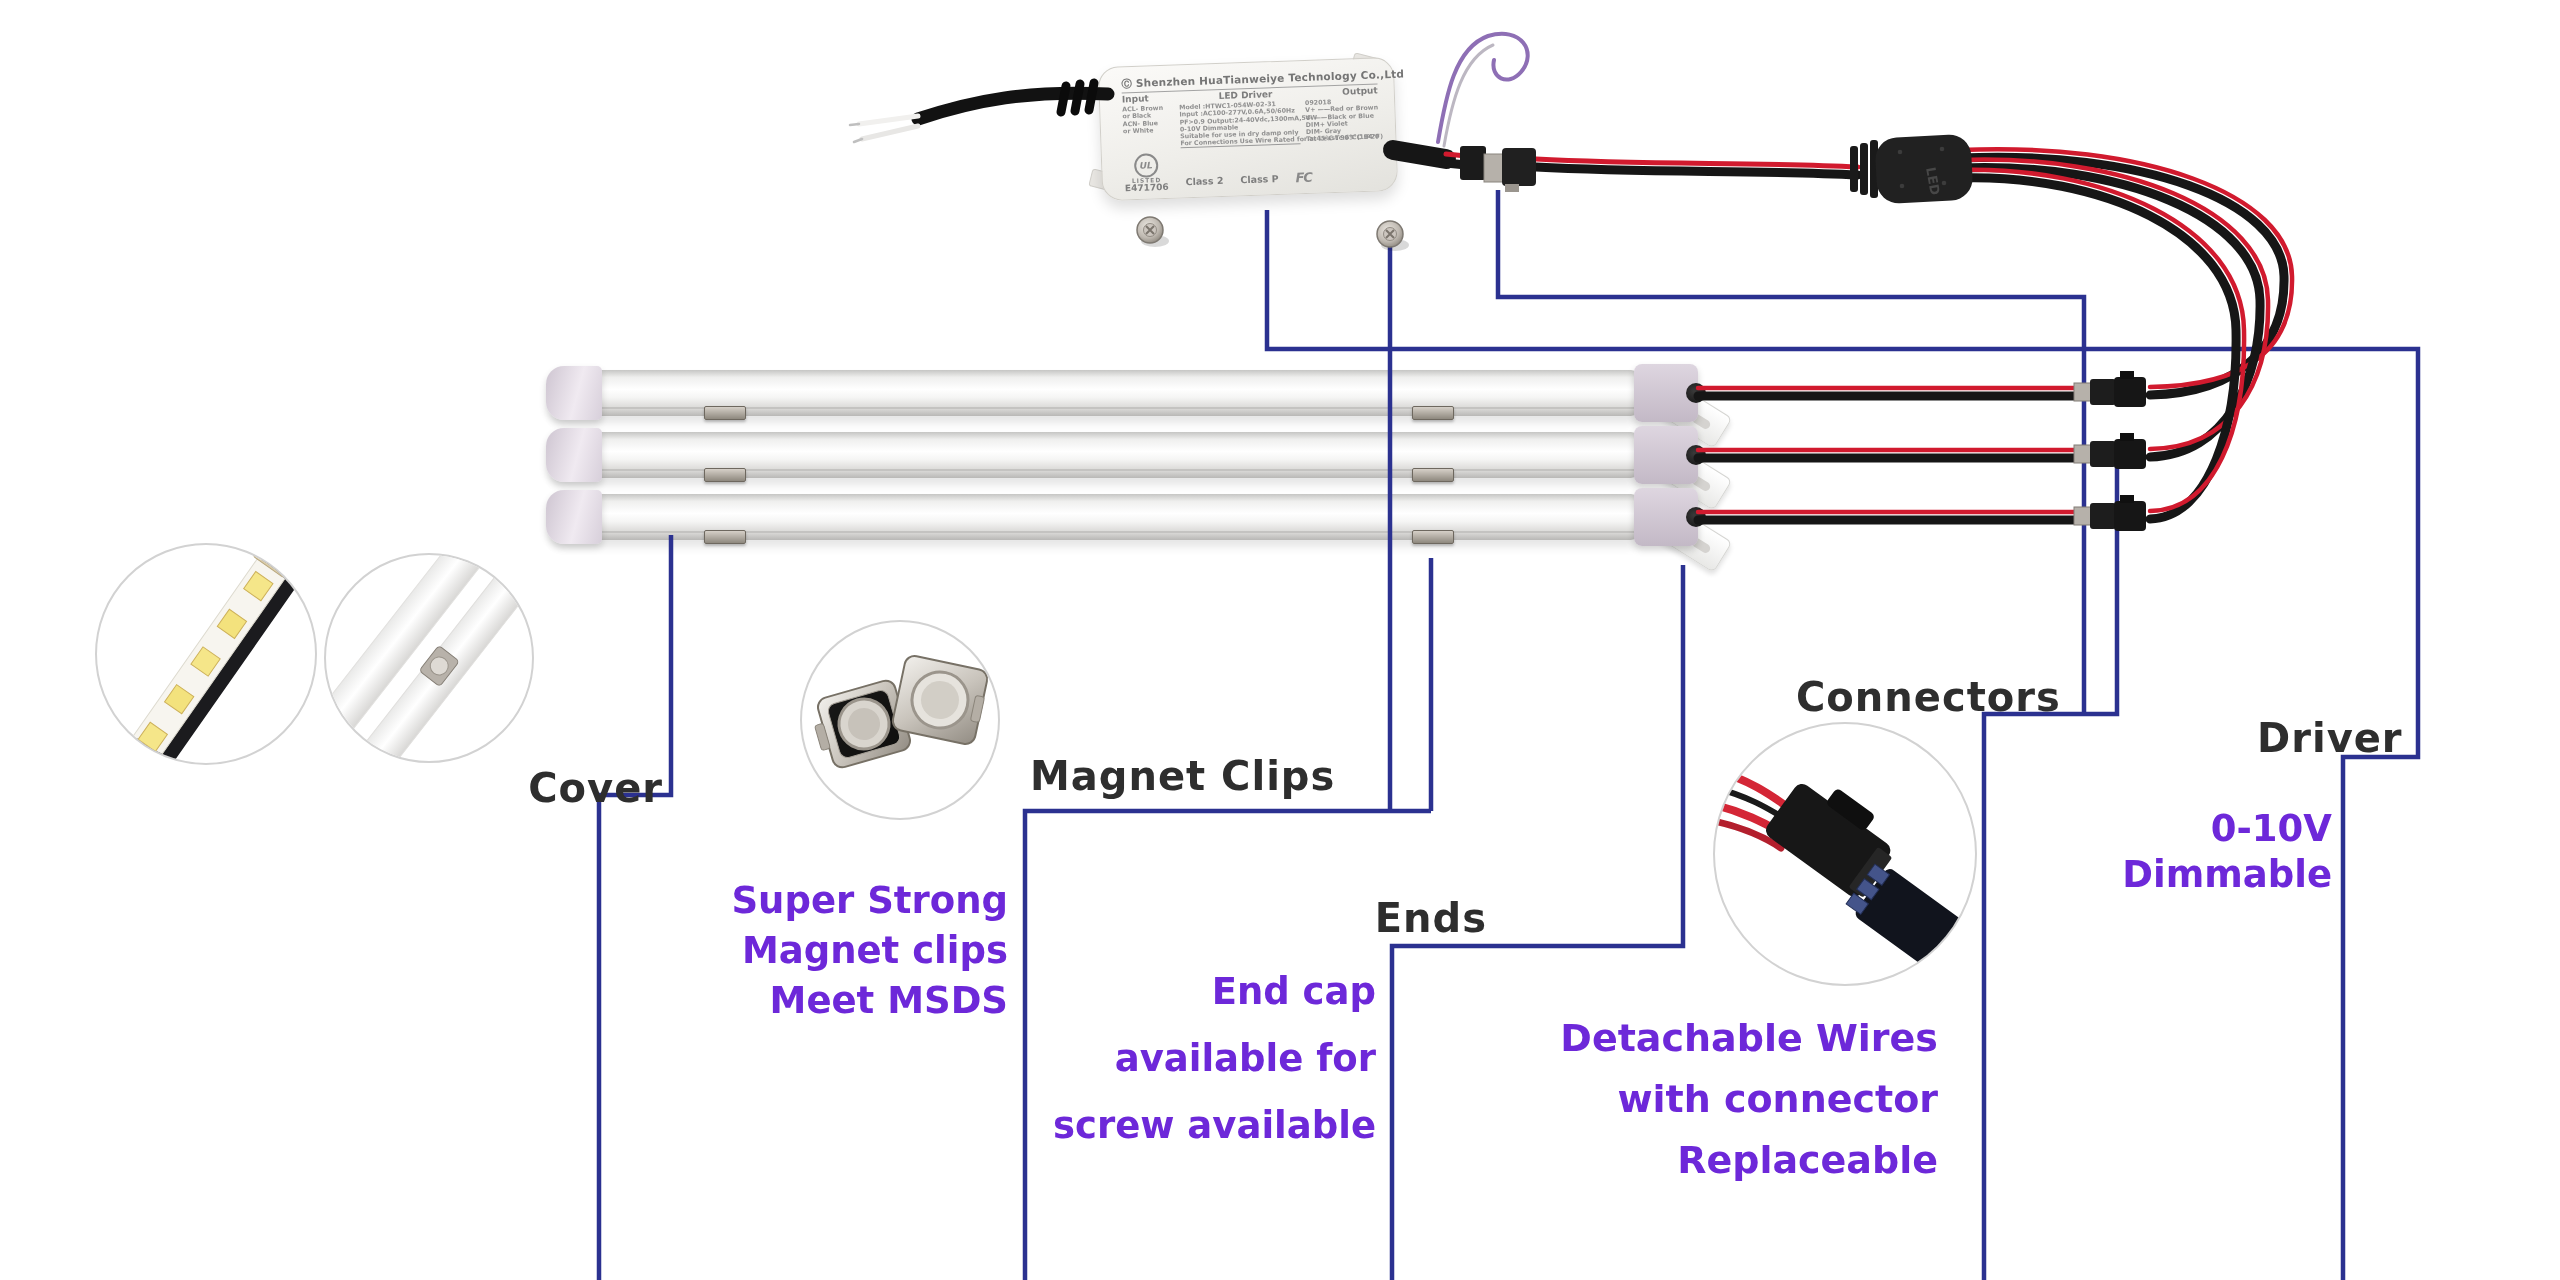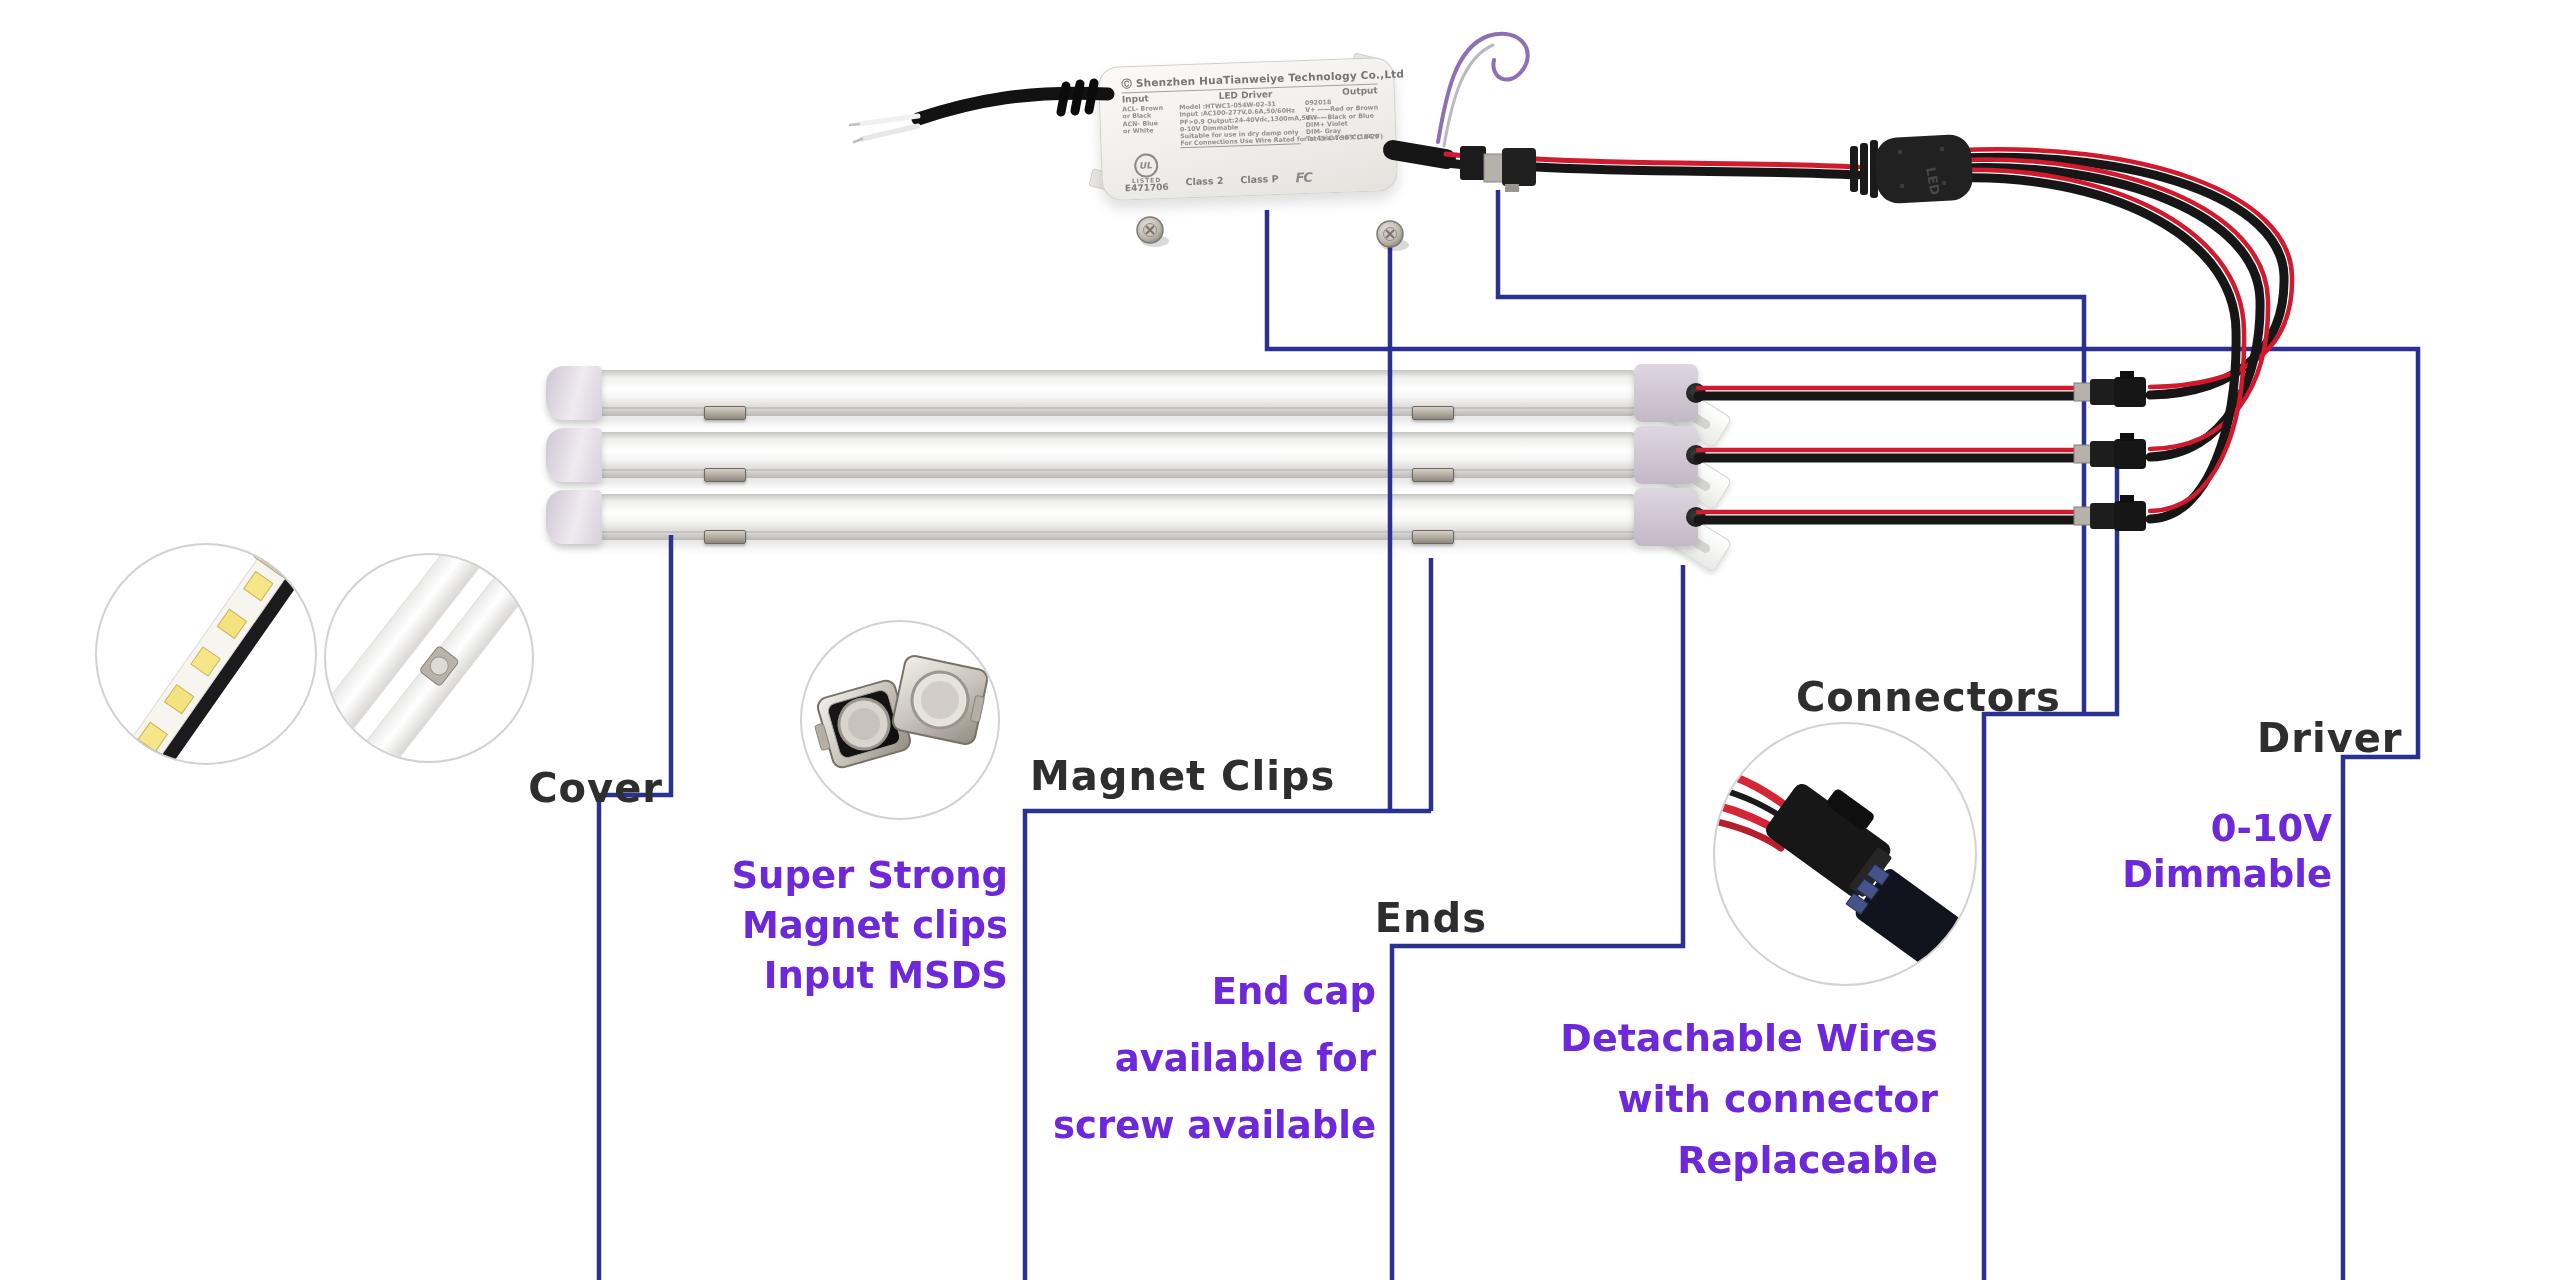--- a/index.html
+++ b/index.html
@@ -343,24 +343,24 @@
       <path d="M-4,-4 L4,4 M4,-4 L-4,4" stroke="#7b756d" stroke-width="2"></path>
     </g>
   </svg>
 
   <div class="ttl" style="right:1897px;top:765px;text-align:left;">Cover</div>
   <div class="ttl" style="left:1030px;top:753px;">Magnet Clips</div>
   <div class="ttl" style="right:1073px;top:895px;text-align:right;">Ends</div>
   <div class="ttl" style="left:1796px;top:674px;">Connectors</div>
   <div class="ttl" style="left:2257px;top:715px;">Driver</div>
 
-  <div class="desc" style="right:1552px;top:851px;font-size:37px;line-height:50px;">
+  <div class="desc" style="right:1552px;top:876px;font-size:37px;line-height:50px;">
     <div>Super Strong</div>
     <div>Magnet clips</div>
-    <div>Input MSDS</div>
+    <div>Meet MSDS</div>
   </div>
   <div class="desc" style="right:1184px;top:958px;font-size:37px;line-height:67px;">
     <div>End cap</div>
     <div>available for</div>
     <div>screw available</div>
   </div>
   <div class="desc" style="right:622px;top:1008px;font-size:38px;line-height:61px;">
     <div>Detachable Wires</div>
     <div>with connector</div>
     <div>Replaceable</div>

